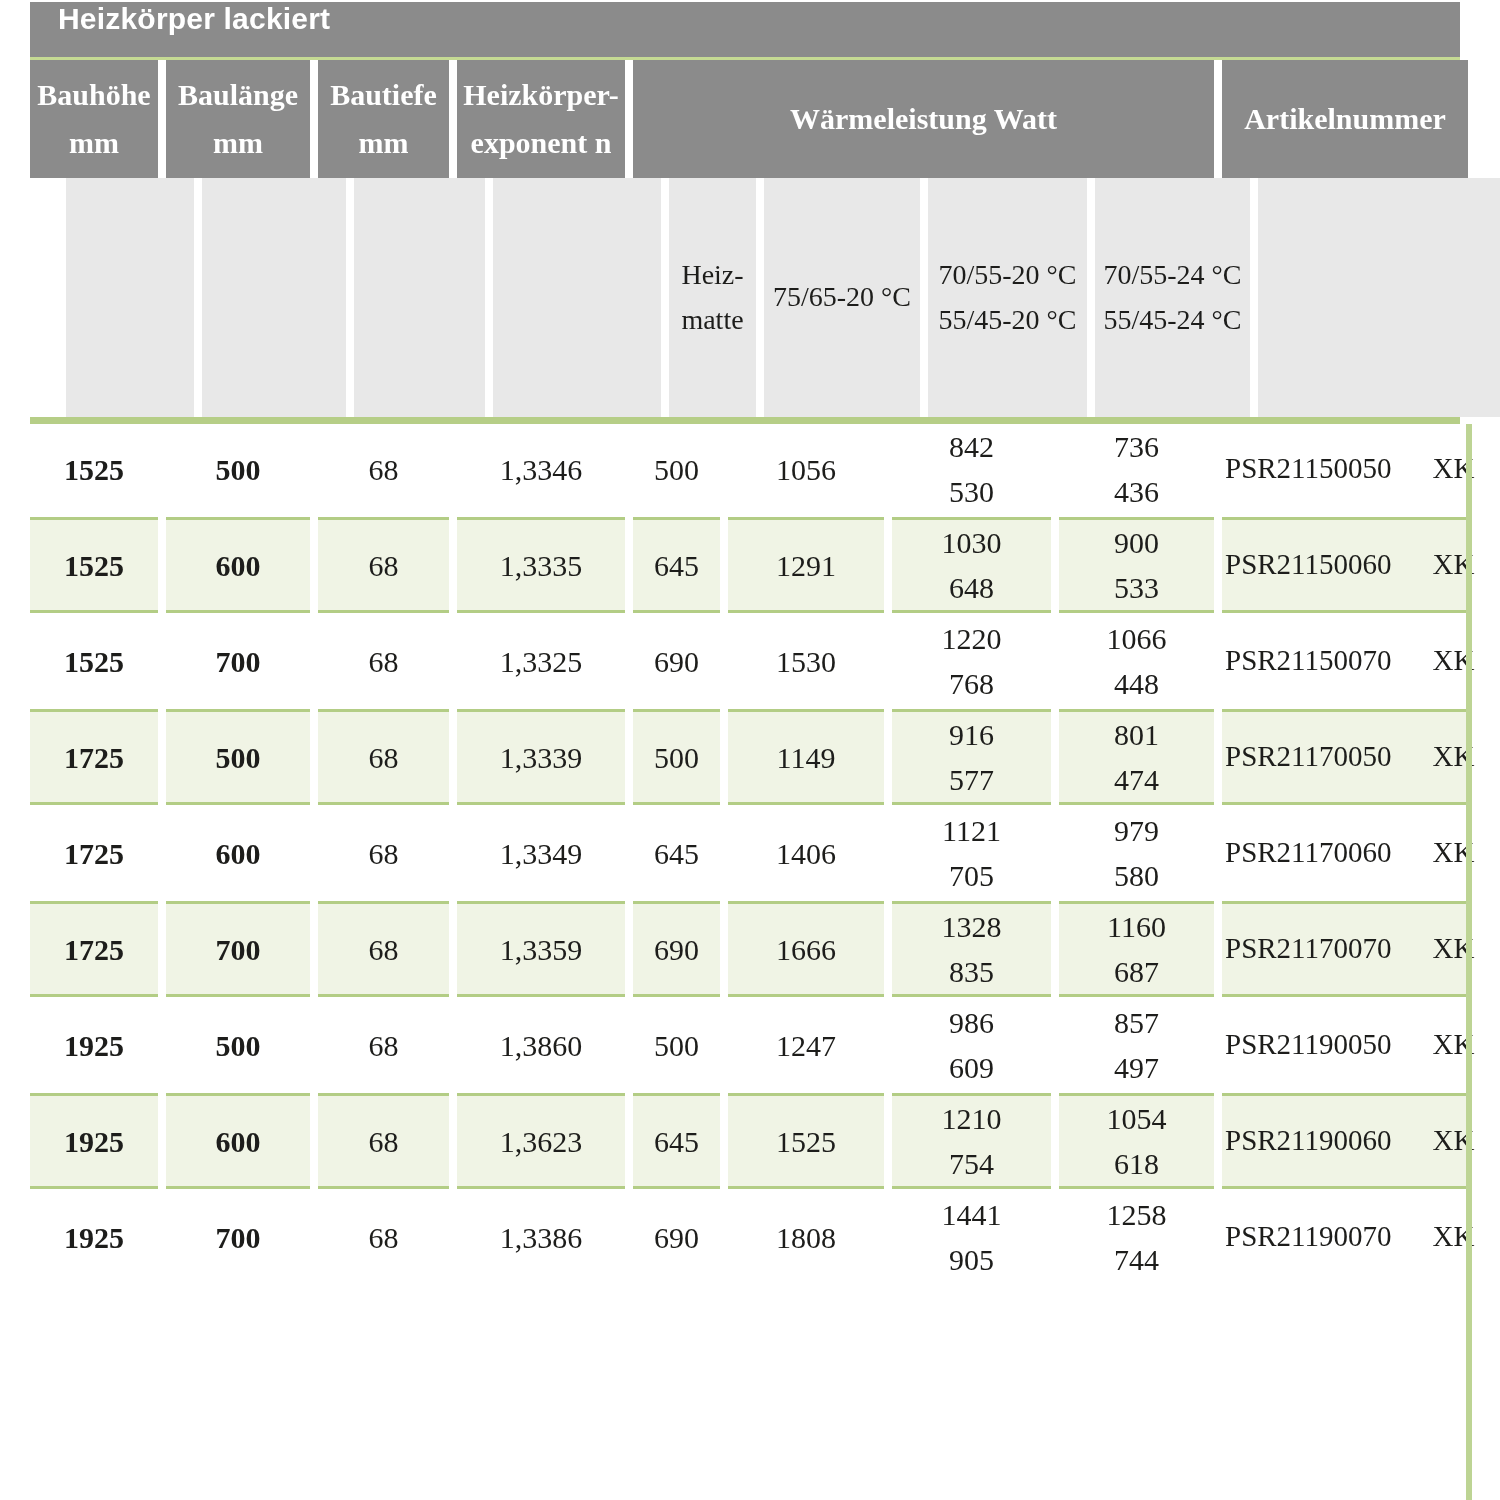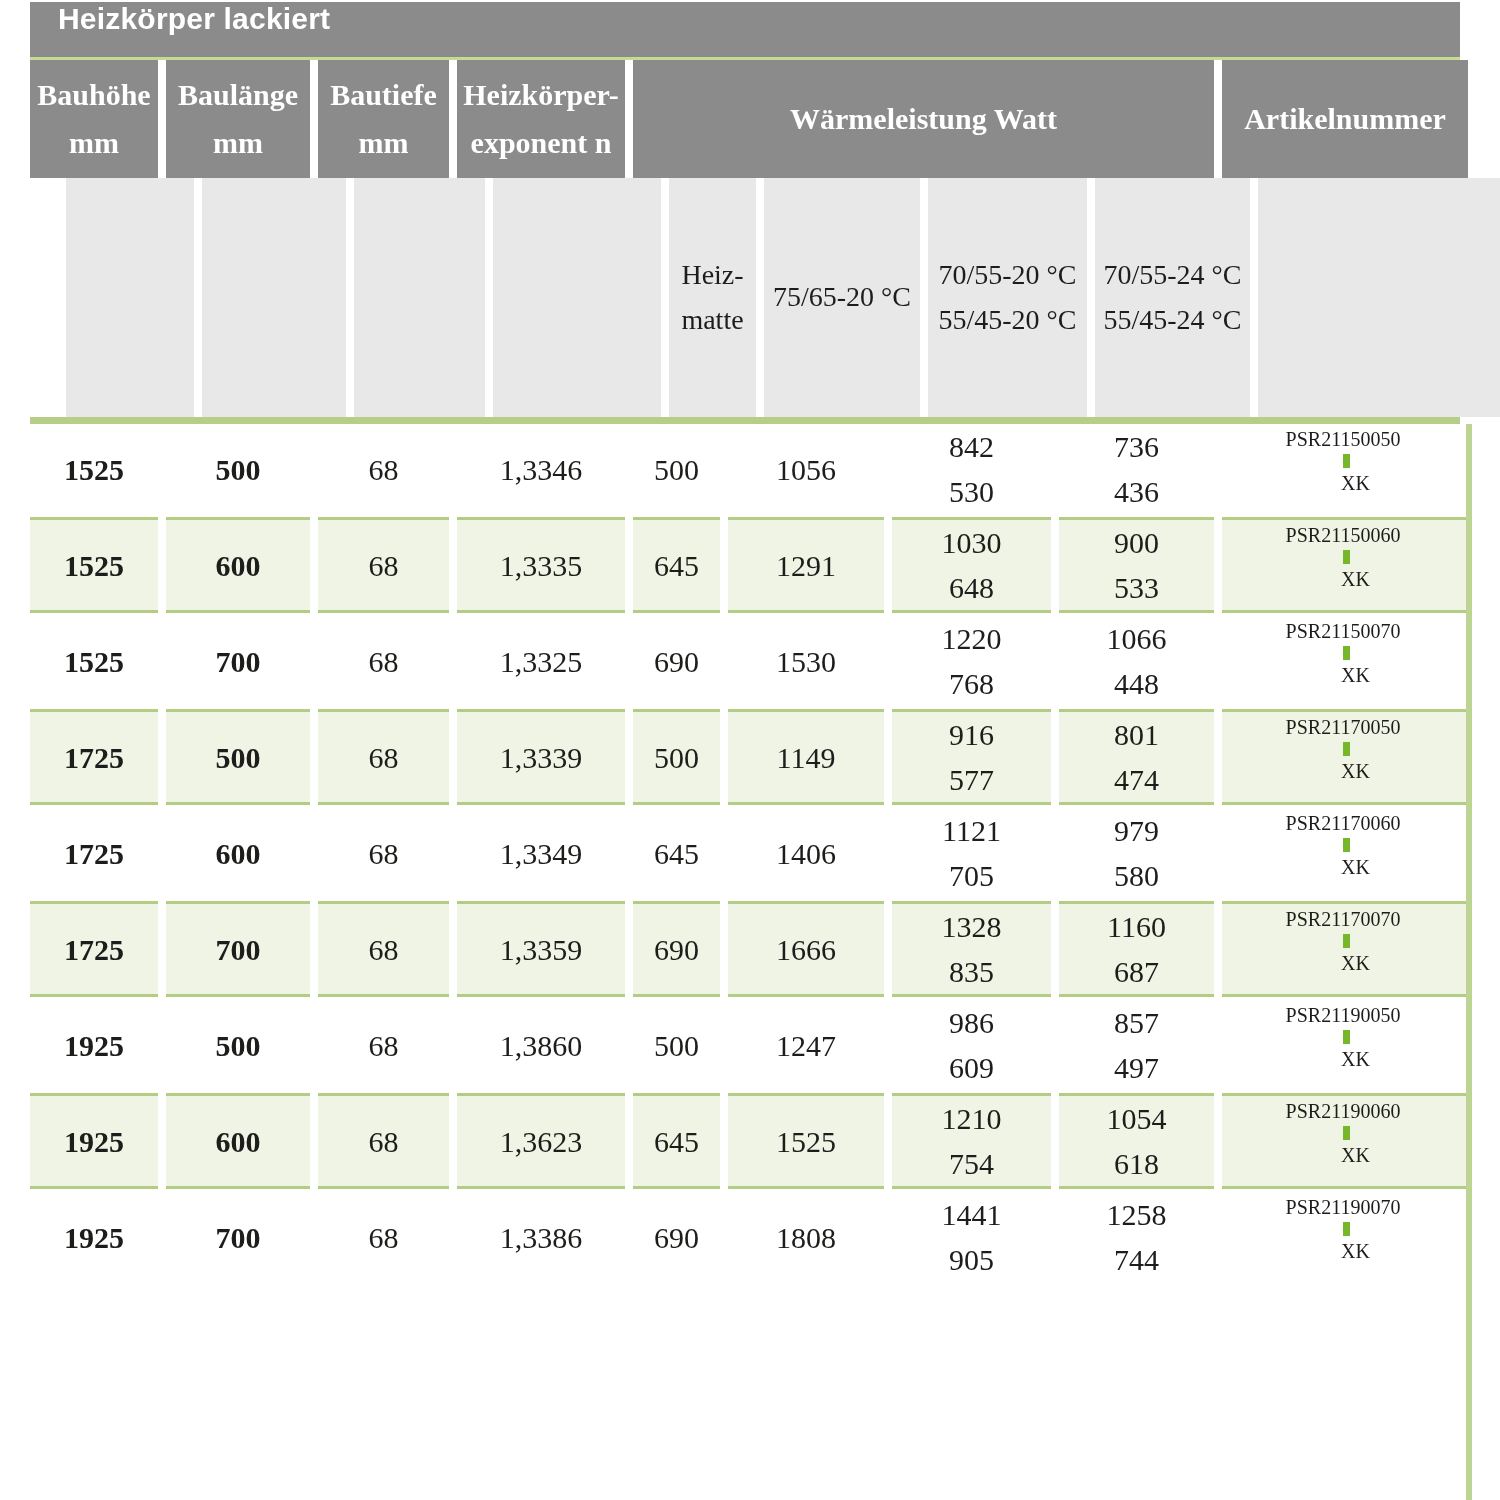--- a/index.html
+++ b/index.html
@@ -62,22 +62,22 @@
     background: transparent;
   }
   .row.green .cell {
     background: #f0f4e5;
     border-top: 3px solid #b3cd85;
     border-bottom: 3px solid #b3cd85;
     margin: 3px 0;
   }
   .cell.bold { font-weight: 700; }
   .cell.artikel {
-    flex-direction: column; justify-content: flex-start;
-    font-size: 20px; padding-left: 3px; box-sizing: border-box;
+    flex-direction: row; justify-content: flex-start;
+    font-size: 29px; padding-left: 3px; box-sizing: border-box;
     white-space: nowrap;
   }
   .artikel .prefix { margin-right: 7px; }
   .artikel .suffix { margin-left: 18px; }
   .dot {
     display: inline-block; width: 7px; height: 7px;
     background: #76b82a; margin: 0 4px;
   }
 
   

